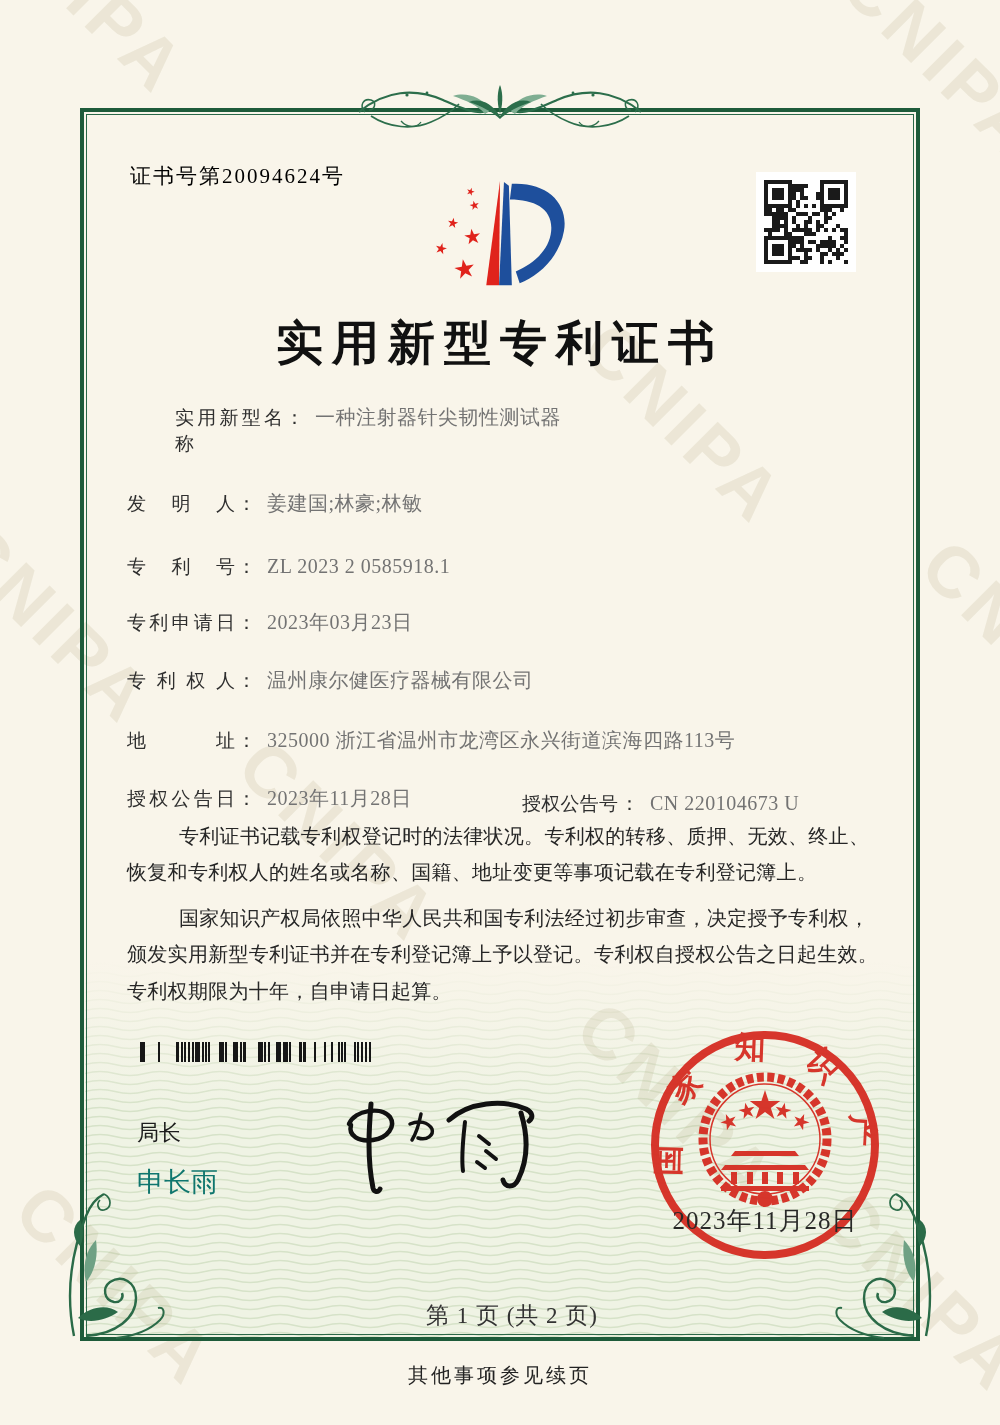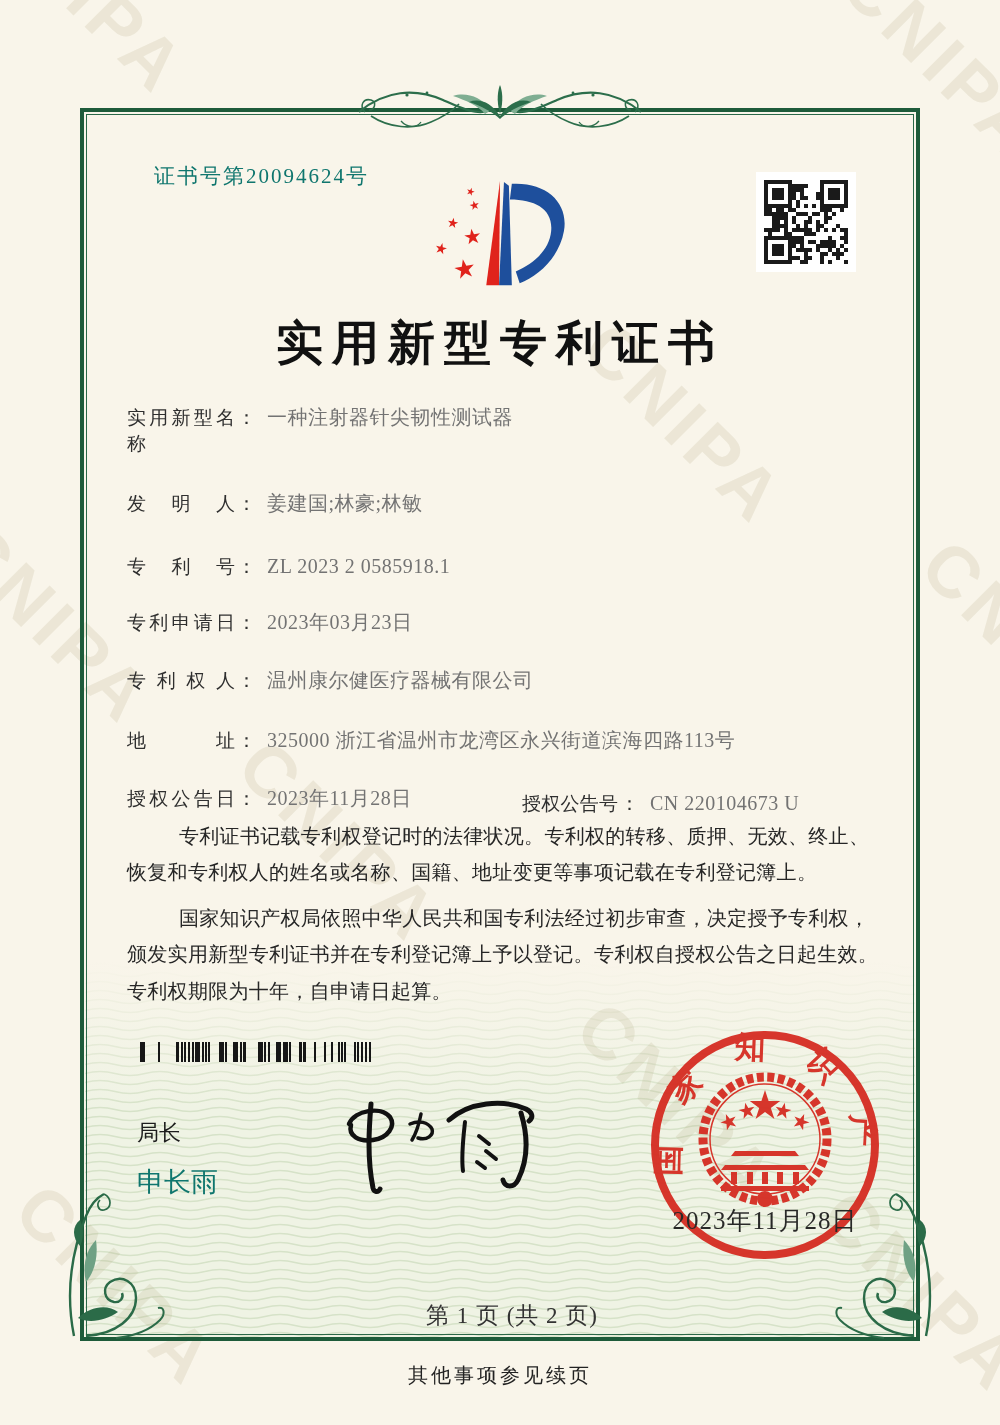--- a/index.html
+++ b/index.html
@@ -22,31 +22,31 @@
   
   .frame{position:absolute;left:80px;top:108px;width:840px;height:1233px;
          border:4px solid #1e5b3a;z-index:3;box-sizing:border-box;}
   .frame-inner{position:absolute;inset:2px;border:1px solid #2a6848;}
   .orn{position:absolute;z-index:4;}
   .orn-top{left:355px;top:82px;}
   .orn-bl{left:56px;top:1186px;}
   .orn-br{left:829px;top:1186px;transform:scaleX(-1);}
 
   
-  .certno{position:absolute;left:130px;top:162px;font-size:21px;letter-spacing:2px;color:#0f766e;z-index:5;margin-left:24px;}
+  .certno{position:absolute;left:130px;top:162px;font-size:21px;letter-spacing:2px;color:#000000;z-index:5;}
   .logo{position:absolute;left:432px;top:176px;z-index:5;}
   .qr{position:absolute;left:756px;top:172px;width:100px;height:100px;background:#fff;z-index:5;
       display:flex;align-items:center;justify-content:center;}
   .title{position:absolute;left:0;top:312px;width:100%;text-align:center;font-size:47px;
          font-weight:700;letter-spacing:9px;color:#111;z-index:5;}
 
   
   .fields{position:absolute;left:127px;top:404px;width:760px;z-index:5;}
   .frow{position:relative;display:flex;align-items:baseline;margin-bottom:0;}
-  .r-name{margin-bottom:33px;} .r-inv{margin-bottom:37px;} .r-pno{margin-bottom:29px;}
+  .r-name{margin-bottom:33px;margin-left:48px;} .r-inv{margin-bottom:37px;} .r-pno{margin-bottom:29px;}
   .r-fdate{margin-bottom:31px;} .r-pat{margin-bottom:33px;} .r-addr{margin-bottom:31px;}
   .flabel{display:inline-block;width:108px;font-size:19px;color:#2f2f2f;
           text-align:justify;text-align-last:justify;text-justify:inter-ideograph;}
   .fcolon{display:inline-block;width:22px;font-size:19px;color:#2f2f2f;margin-left:2px;}
   .fvalue{font-size:20px;color:#737373;margin-left:8px;letter-spacing:0.5px;white-space:nowrap;}
   .grant2{position:absolute;left:395px;top:6px;display:flex;align-items:baseline;}
   .flabel.small{width:96px;}
 
   
   .paras{position:absolute;left:127px;top:818px;width:754px;z-index:5;font-size:20px;

